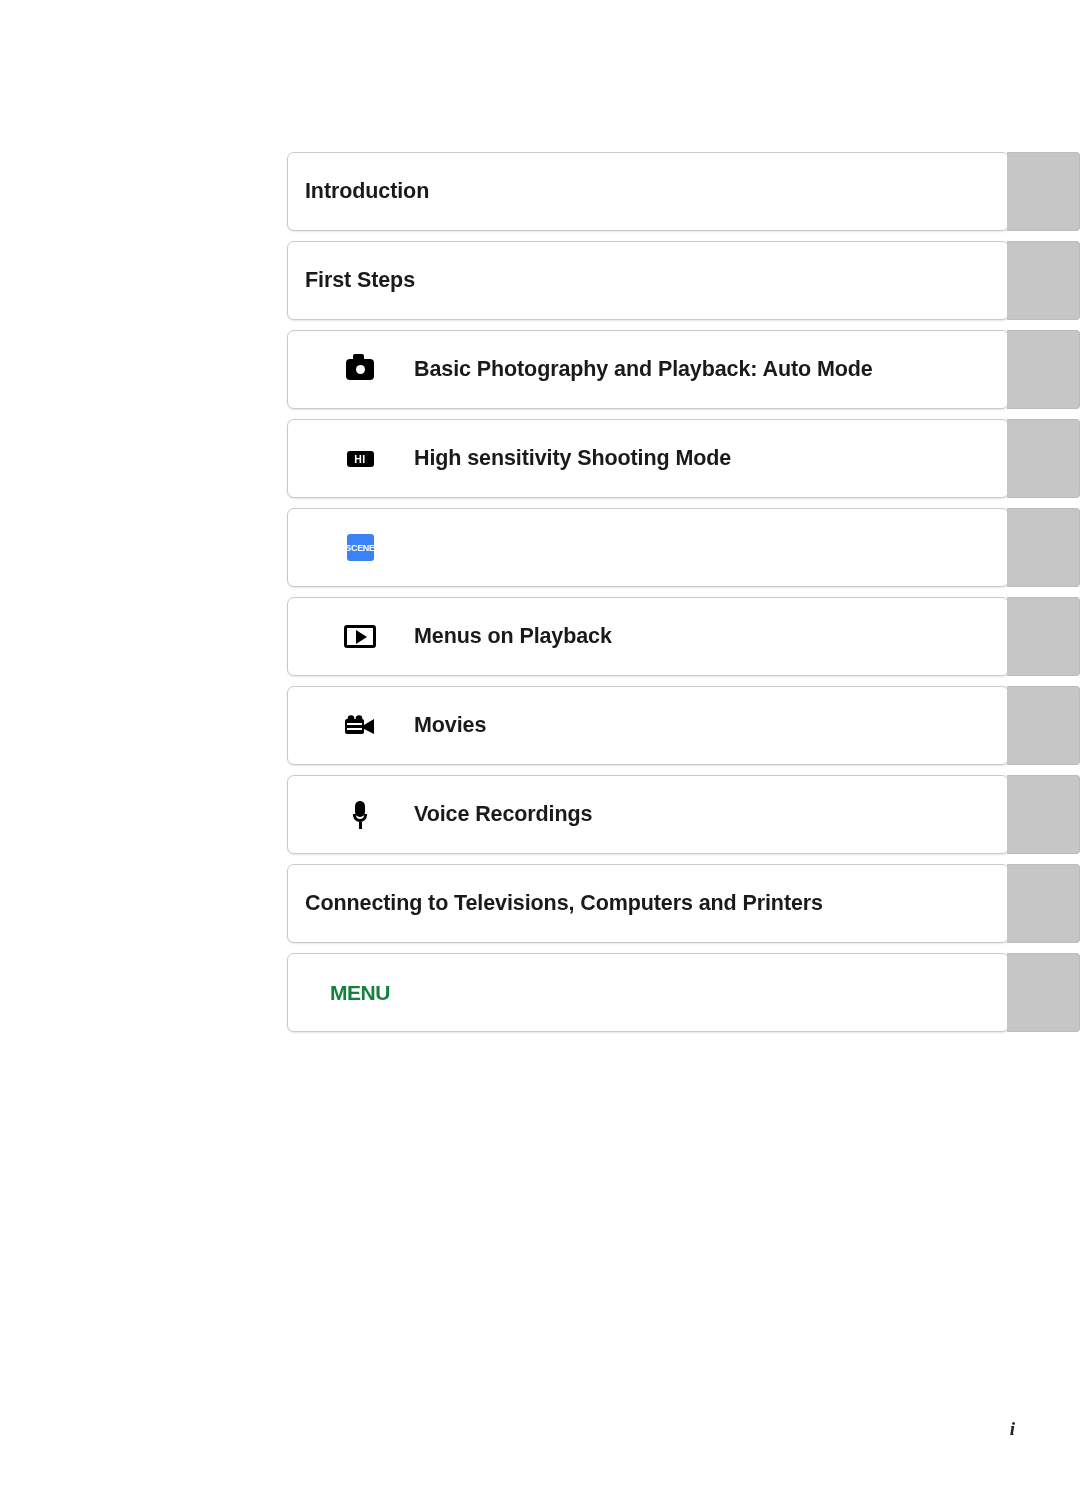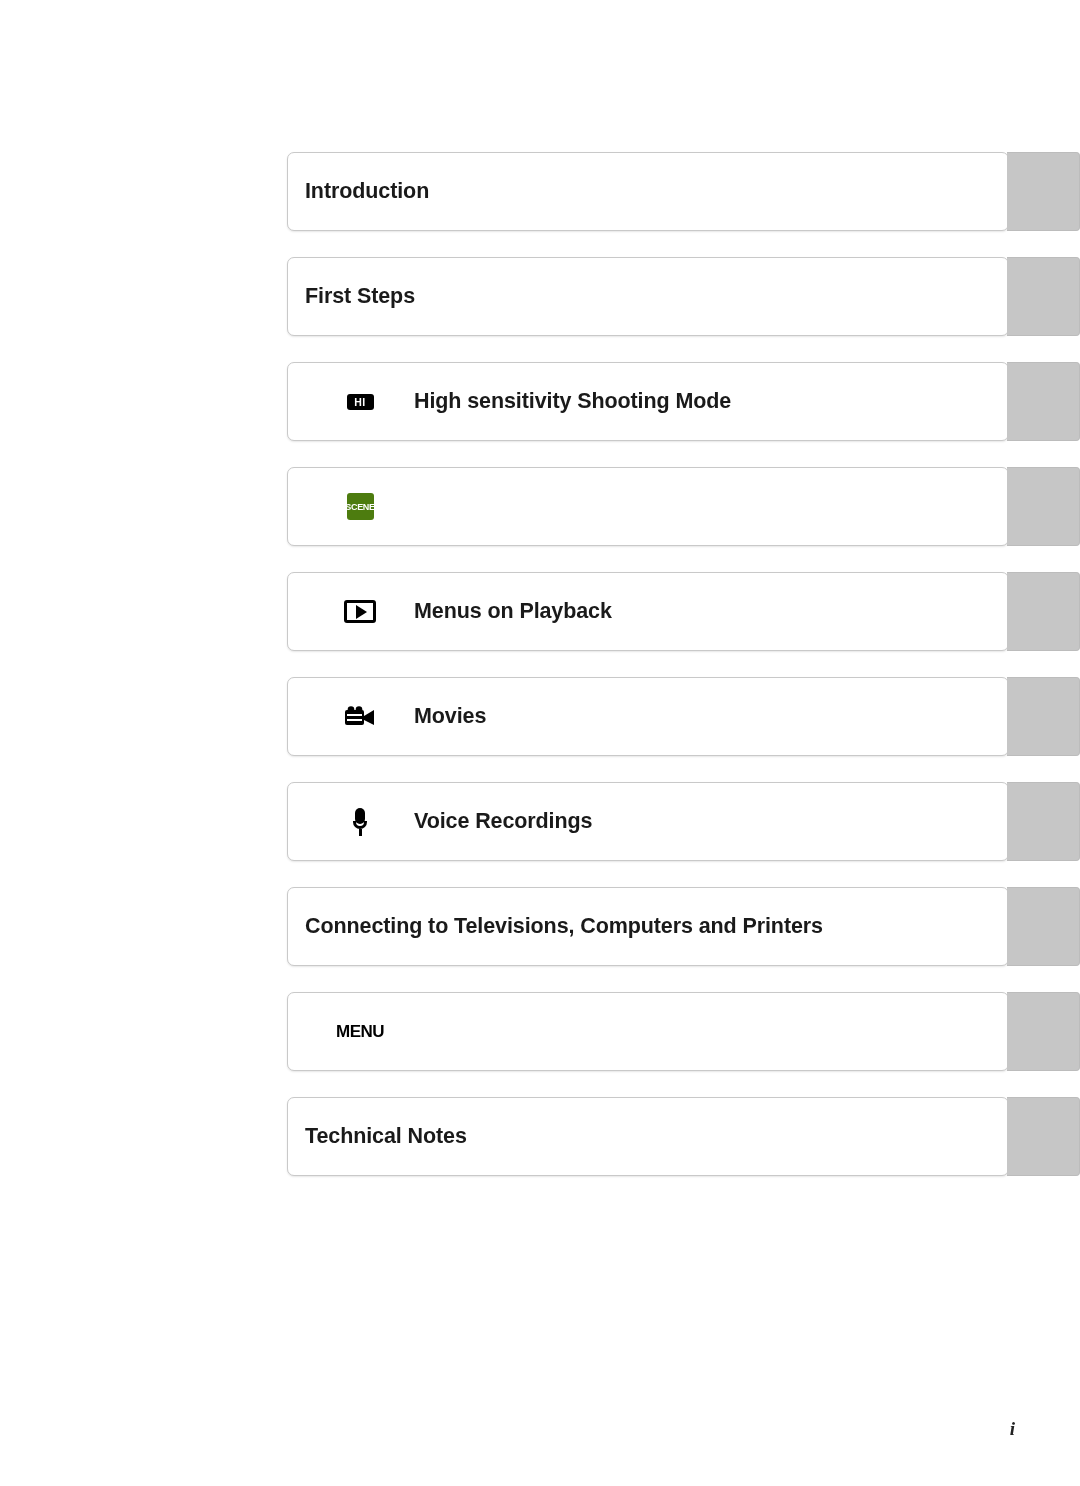--- a/index.html
+++ b/index.html
@@ -26,21 +26,21 @@
   .toc {
     position: absolute;
     left: 287px;
     top: 152px;
     width: 793px;
   }
 
   .toc-row {
     position: relative;
     height: 79px;
-    margin-bottom: 26px;
+    margin-bottom: 10px;
   }
 
   
   .toc-card {
     position: absolute;
     left: 0;
     top: 0;
     width: 722px;
     height: 79px;
     background: #ffffff;
@@ -139,21 +139,21 @@
     padding-top: 2px;
     box-sizing: border-box;
     font-family: "Liberation Sans", sans-serif;
     letter-spacing: 0.4px;
   }
 
   
   .ico-scene {
     width: 27px;
     height: 27px;
-    background: #4d7c0f;
+    background: #3b82f6;
     border-radius: 3px;
     color: #fff;
     font-size: 9px;
     font-weight: bold;
     display: flex;
     align-items: center;
     justify-content: center;
     box-sizing: border-box;
     letter-spacing: -0.3px;
   }
@@ -216,24 +216,24 @@
     position: absolute;
     left: 5.5px;
     top: 21px;
     width: 3px;
     height: 7px;
     background: #000;
   }
 
   
   .ico-menu {
-    font-size: 17px;
+    font-size: 21px;
     font-weight: bold;
     letter-spacing: -0.5px;
-    color: #000000;
+    color: #15803d;
     font-family: "Liberation Sans", sans-serif;
   }
 
   .page-number {
     position: absolute;
     left: 0;
     top: 1418px;
     width: 1015px;
     text-align: right;
     font-size: 19px;
@@ -255,20 +255,28 @@
       <div class="toc-tab"></div>
       <div class="toc-label indent-none">Introduction</div>
     </div>
 
     <div class="toc-row">
       <div class="toc-card"></div>
       <div class="toc-tab"></div>
       <div class="toc-label indent-none">First Steps</div>
     </div>
 
+    <div class="toc-row">
+      <div class="toc-card"></div>
+      <div class="toc-tab"></div>
+      <div class="toc-icon">
+        <span class="ico ico-camera"></span>
+      </div>
+      <div class="toc-label indent-icon">Basic Photography and Playback: Auto Mode</div>
+    </div>
 
     <div class="toc-row">
       <div class="toc-card"></div>
       <div class="toc-tab"></div>
       <div class="toc-icon">
         <span class="ico ico-hiiso"><span>HI</span><br><span>ISO</span></span>
       </div>
       <div class="toc-label indent-icon">High sensitivity Shooting Mode</div>
     </div>
 
@@ -323,23 +331,18 @@
     </div>
 
     <div class="toc-row">
       <div class="toc-card"></div>
       <div class="toc-tab"></div>
       <div class="toc-icon">
         <span class="ico ico-menu">MENU</span>
       </div>
     </div>
 
-    <div class="toc-row">
-      <div class="toc-card"></div>
-      <div class="toc-tab"></div>
-      <div class="toc-label indent-none">Technical Notes</div>
-    </div>
 
   </div>
 
   <div class="page-number">i</div>
 
 </div>
 
 </body></html>

